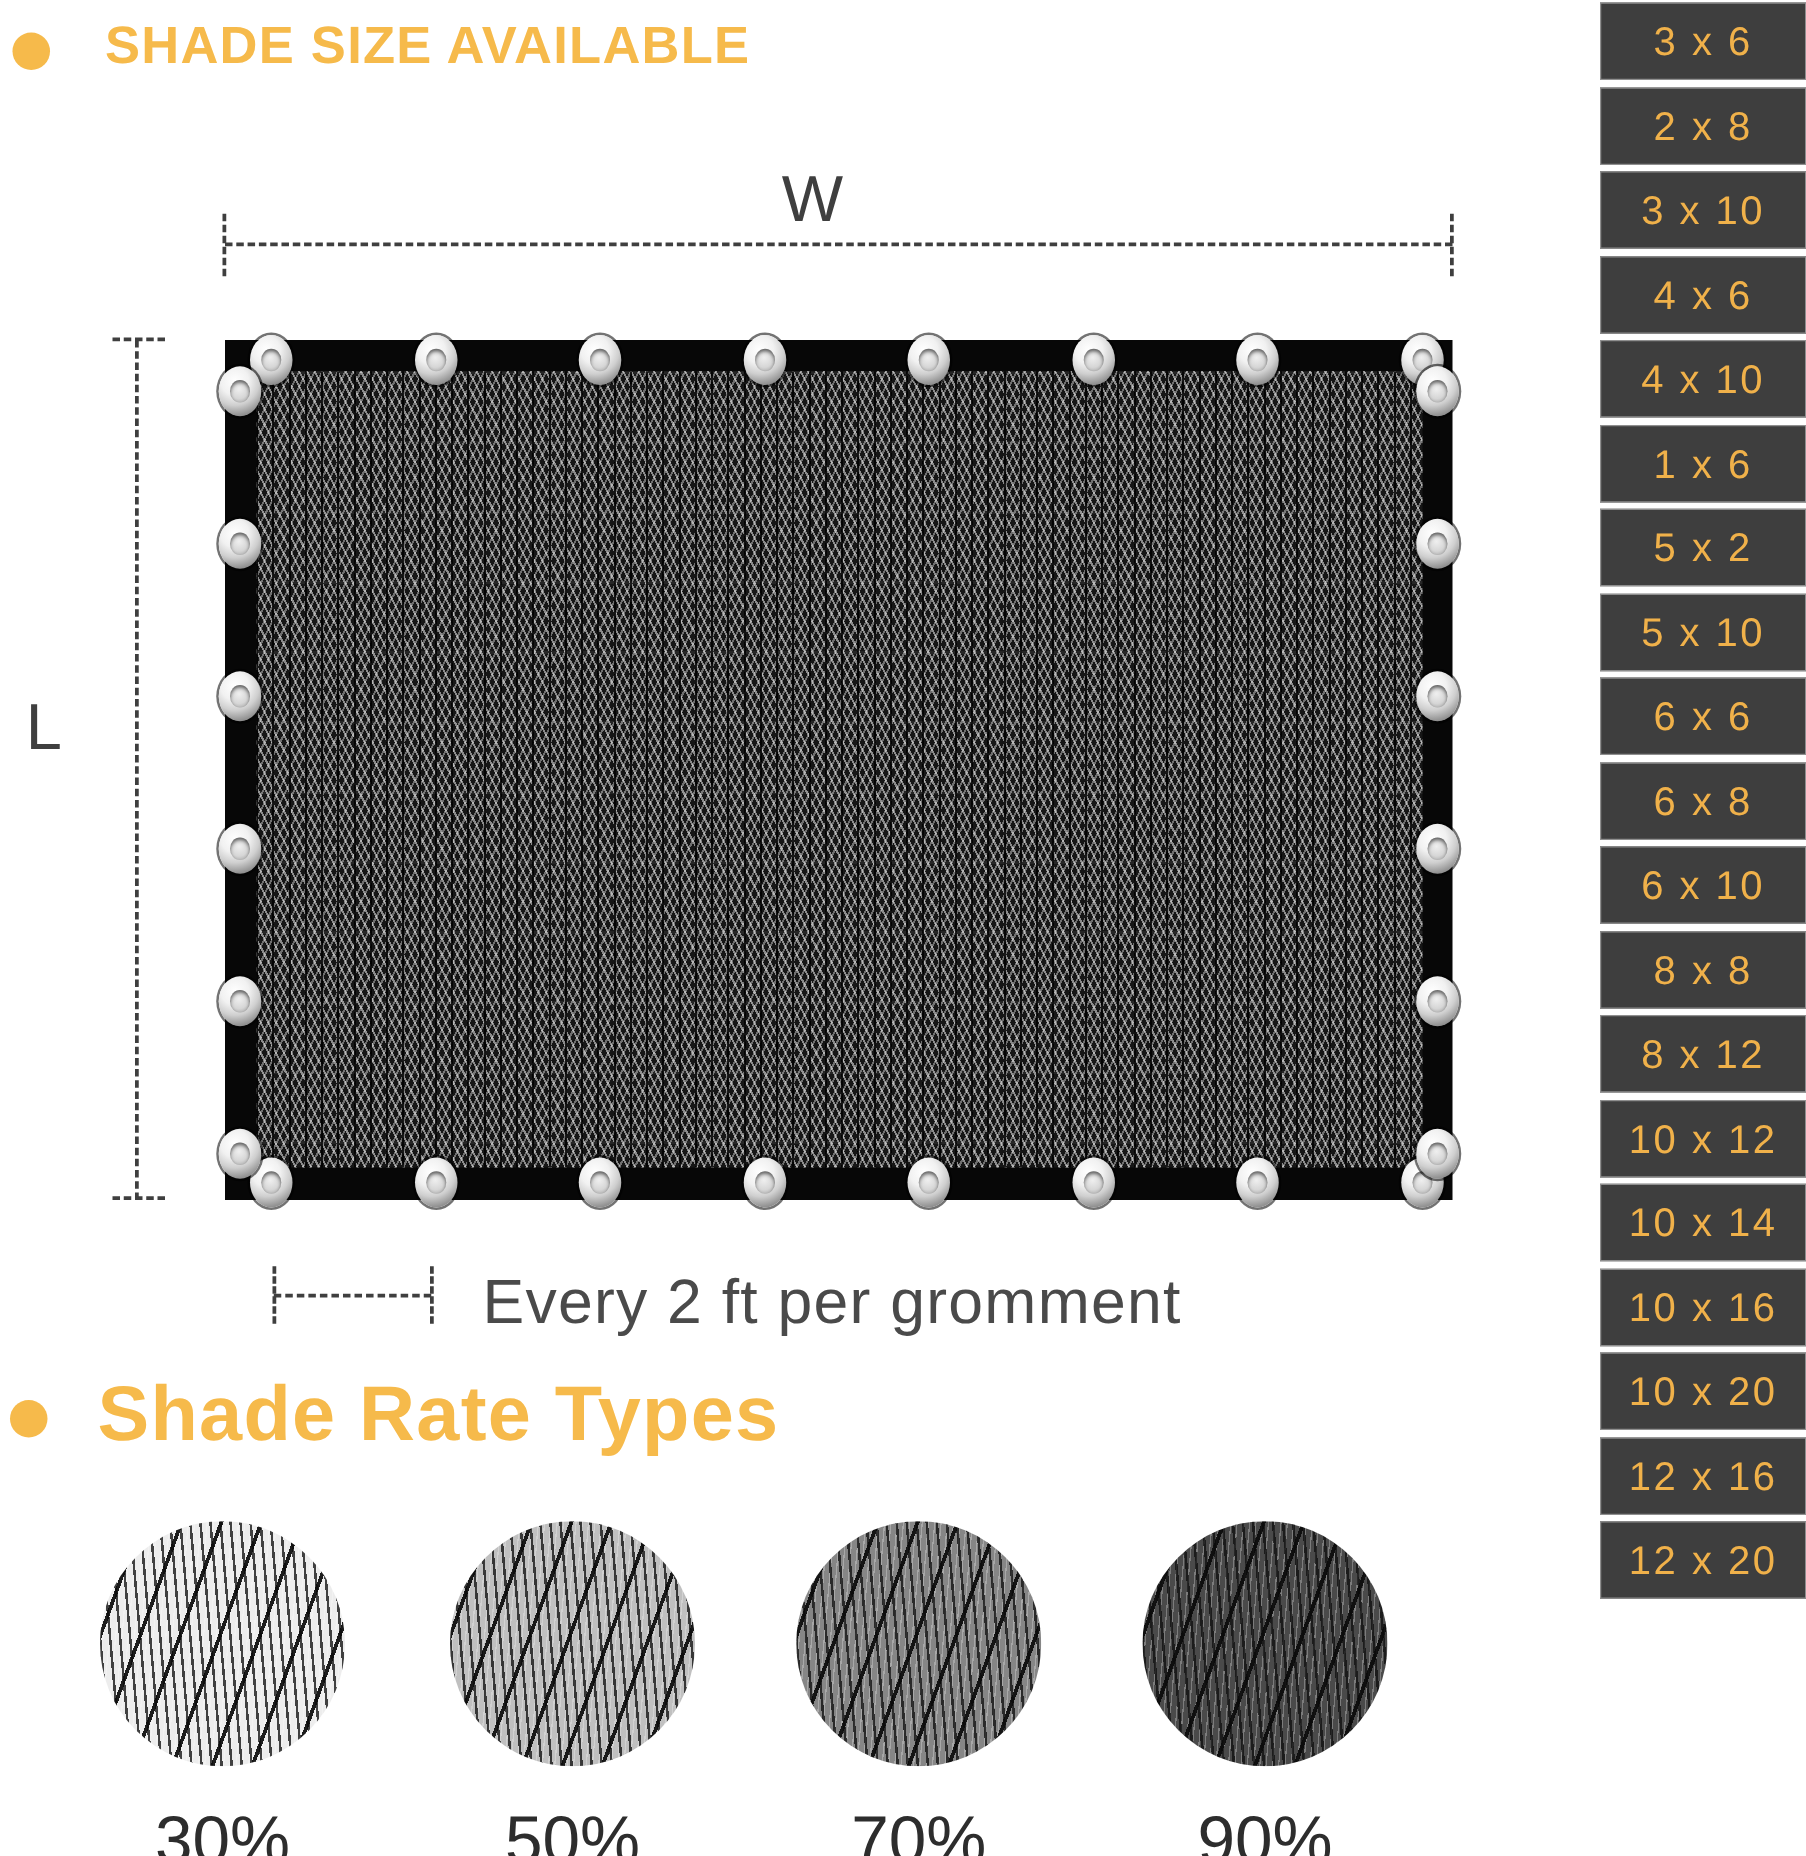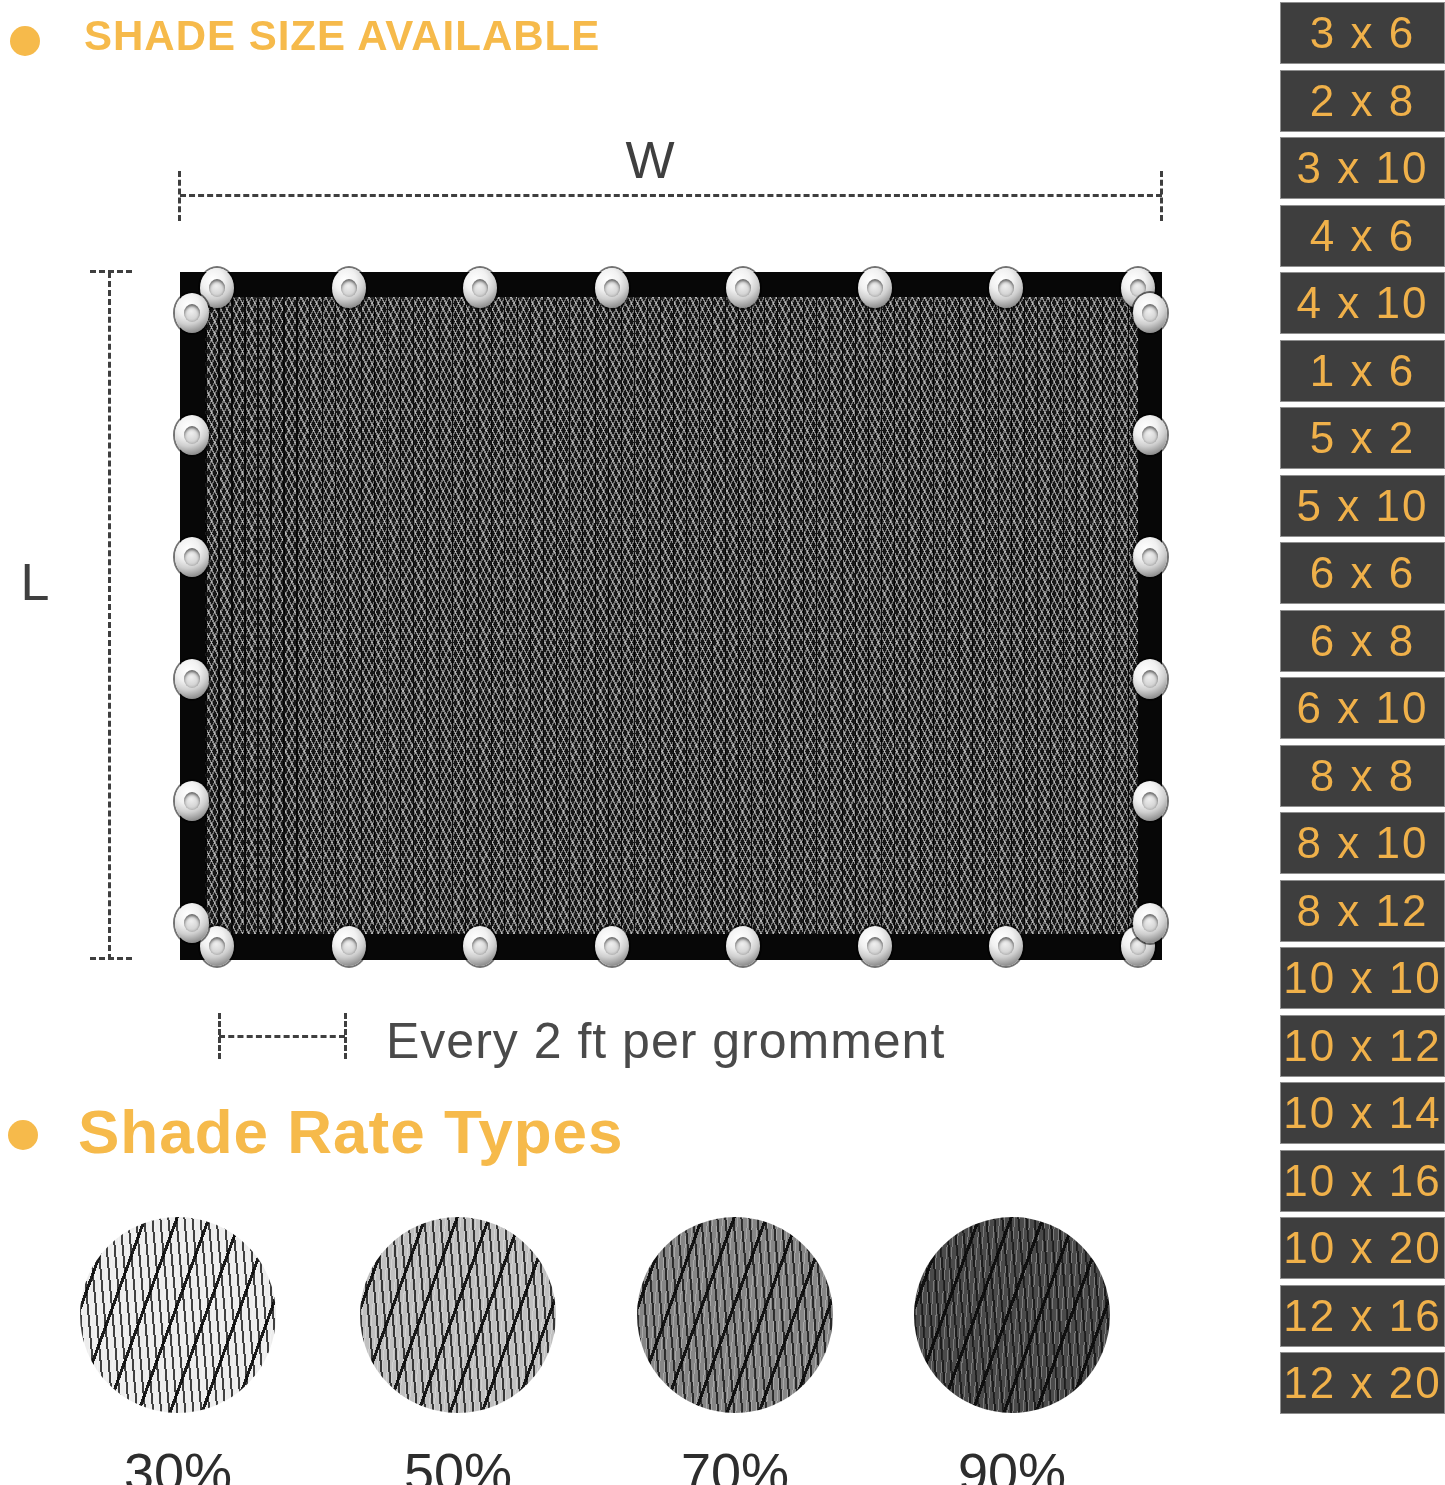--- a/index.html
+++ b/index.html
@@ -82,21 +82,21 @@
   .shade-circle[data-level="50"]{background-color:#c0c0c0;}
   .shade-circle[data-level="70"]{background-color:#868686;}
   .shade-circle[data-level="90"]{background-color:#4a4a4a;}
   .shade-label{margin-top:28px;color:var(--pct);font-size:54px;}
   
   .size-list{
     position:absolute;right:0;top:2px;width:165px;display:flex;flex-direction:column;gap:5.5px;
   }
   .size-box{
     height:62px;line-height:60px;text-align:center;background:var(--box-bg);
-    border:1px solid #8f8f8f;color:var(--size-text);font-size:44px;letter-spacing:2px;white-space:nowrap;
+    border:1px solid #8f8f8f;color:var(--size-text);font-size:32px;letter-spacing:2px;white-space:nowrap;
   }
 </style>
 </head>
 <body>
 
 <div class="canvas">
 
   <div class="bullet h1"></div>
   <div class="heading h1">SHADE SIZE AVAILABLE</div>
 
@@ -177,23 +177,21 @@
       <div class="size-box">3 x 10</div>
       <div class="size-box">4 x 6</div>
       <div class="size-box">4 x 10</div>
       <div class="size-box">1 x 6</div>
       <div class="size-box">5 x 2</div>
       <div class="size-box">5 x 10</div>
       <div class="size-box">6 x 6</div>
       <div class="size-box">6 x 8</div>
       <div class="size-box">6 x 10</div>
       <div class="size-box">8 x 8</div>
-      <div class="size-box">8 x 10</div>
       <div class="size-box">8 x 12</div>
-      <div class="size-box">10 x 10</div>
       <div class="size-box">10 x 12</div>
       <div class="size-box">10 x 14</div>
       <div class="size-box">10 x 16</div>
       <div class="size-box">10 x 20</div>
       <div class="size-box">12 x 16</div>
       <div class="size-box">12 x 20</div>
     </div>
 
 </div>
 

